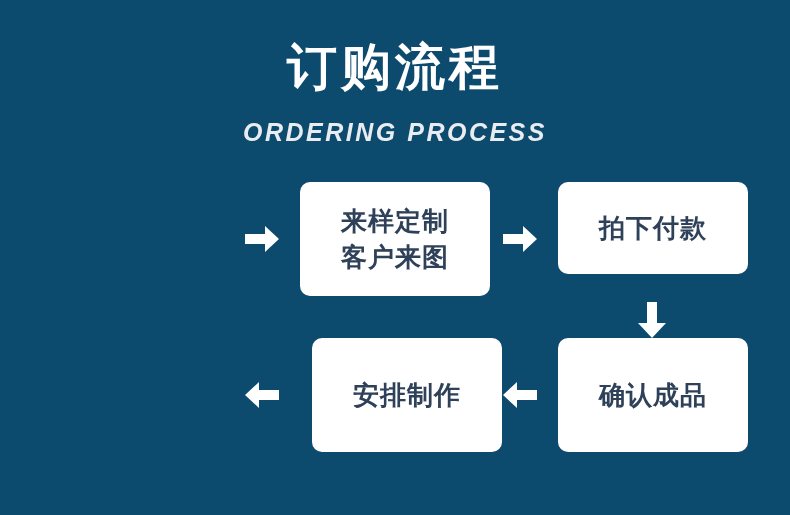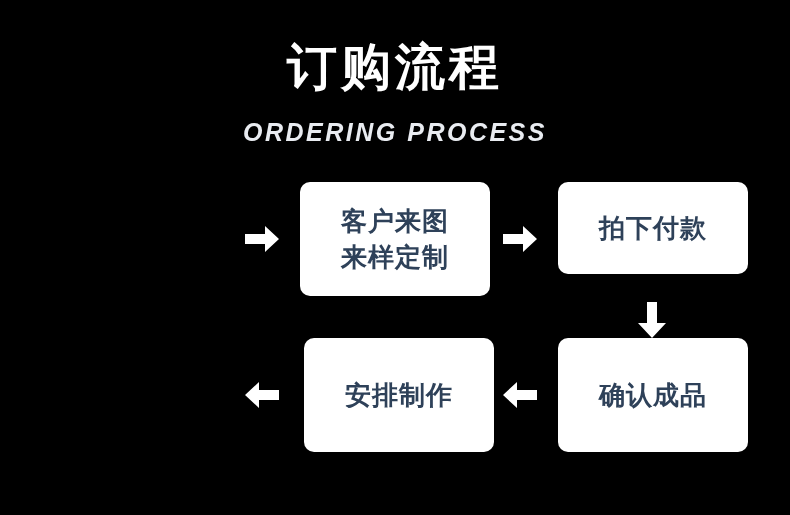--- a/index.html
+++ b/index.html
@@ -10,21 +10,21 @@
     width: 790px;
     height: 515px;
     background: #334862;
     font-family: "Liberation Sans", sans-serif;
     overflow: hidden;
   }
   .page {
     position: relative;
     width: 790px;
     height: 515px;
-    background: #000000;
+    background: #0c4a6e;
   }
   .title {
     position: absolute;
     top: 38px;
     left: 0;
     width: 790px;
     text-align: center;
     color: #ffffff;
     font-size: 50px;
     font-weight: bold;
@@ -59,21 +59,21 @@
     line-height: 36px;
   }
 
   
   .box-r1c1 { left: 43px;  top: 182px; width: 190px; height: 114px; }
   .box-r1c2 { left: 300px; top: 182px; width: 190px; height: 114px; }
   .box-r1c3 { left: 558px; top: 182px; width: 190px; height: 92px; }
 
   
   .box-r2c1 { left: 43px;  top: 338px; width: 190px; height: 114px; }
-  .box-r2c2 { left: 304px; top: 338px; width: 190px; height: 114px; }
+  .box-r2c2 { left: 312px; top: 338px; width: 190px; height: 114px; }
   .box-r2c3 { left: 558px; top: 338px; width: 190px; height: 114px; }
 
   
   .arrow {
     position: absolute;
   }
   .arrow svg { display: block; }
 
   .arrow-r1-1 { left: 245px; top: 226px; }
   .arrow-r1-2 { left: 503px; top: 226px; }
@@ -91,22 +91,22 @@
 
 
   <div class="arrow arrow-r1-1">
     <svg width="34" height="26" viewBox="0 0 34 26">
       <path d="M0 8 H20 V0 L34 13 L20 26 V18 H0 Z" fill="#ffffff"></path>
     </svg>
   </div>
 
   <div class="box box-r1c2">
     <div>
+      <div>来样定制</div>
       <div>客户来图</div>
-      <div>来样定制</div>
     </div>
   </div>
 
   <div class="arrow arrow-r1-2">
     <svg width="34" height="26" viewBox="0 0 34 26">
       <path d="M0 8 H20 V0 L34 13 L20 26 V18 H0 Z" fill="#ffffff"></path>
     </svg>
   </div>
 
   <div class="box box-r1c3">

